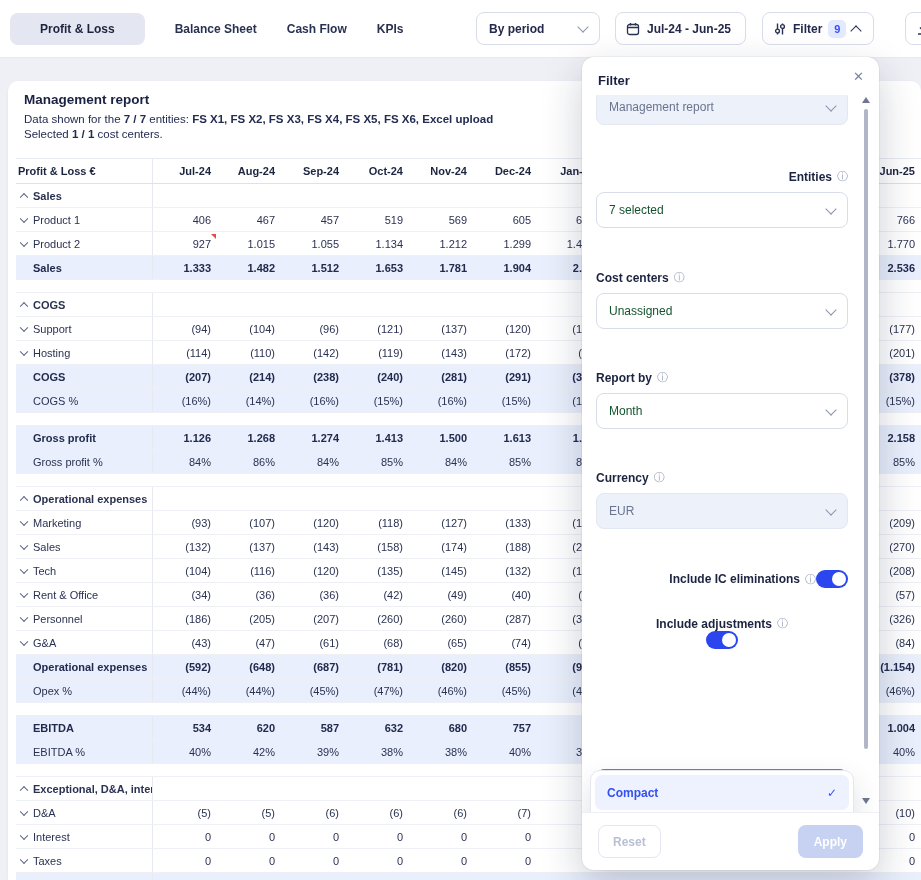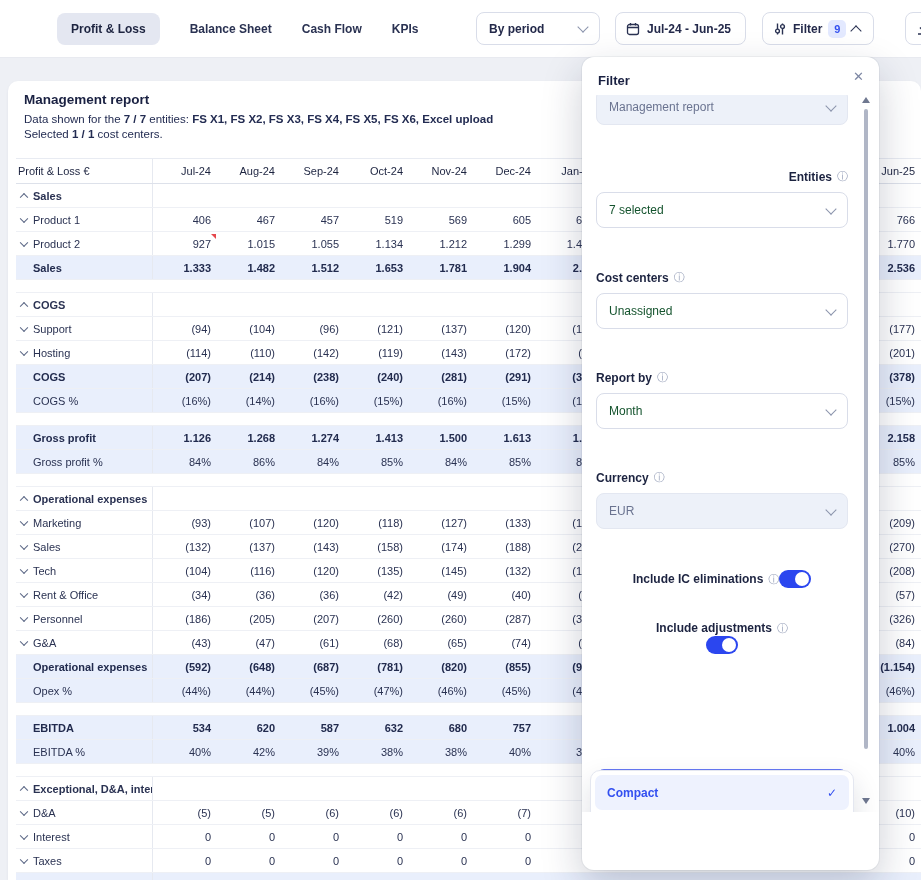--- a/index.html
+++ b/index.html
@@ -5,21 +5,21 @@
   html,body{margin:0;padding:0;}
   body{
     width:921px;height:880px;overflow:hidden;position:relative;
     background:#eef0f5;color:#232c52;
     font-family:"Liberation Sans","DejaVu Sans",sans-serif;
   }
   
   .topbar{position:absolute;top:0;left:0;width:921px;height:57px;background:#fff;border-bottom:1px solid #e8eaf0;z-index:2;}
   .tabs{position:absolute;left:10px;top:12px;height:33px;display:flex;align-items:center;gap:30px;}
   .tab{font-size:12px;font-weight:600;color:#2a3252;cursor:pointer;white-space:nowrap;}
-  .tab.active{background:#e4e7f1;color:#1d2440;font-weight:700;padding:9px 14px;border-radius:8px;margin-left:47px;}
+  .tab.active{background:#e4e7f1;color:#1d2440;font-weight:700;padding:9px 30px;border-radius:8px;}
   .ctrl{position:absolute;top:12px;height:33px;background:#fff;border:1px solid #d9dde9;border-radius:8px;
         display:flex;align-items:center;font-size:12px;font-weight:600;color:#23294a;box-sizing:border-box;cursor:pointer;gap:28px;}
   #periodSelect{left:476px;width:124px;padding:0 12px;justify-content:space-between;}
   #dateBtn{left:615px;width:131px;padding:0 10px;gap:7px;}
   #filterBtn{left:762px;width:112px;padding:0 10px;gap:6px;}
   #downloadBtn{left:905px;width:44px;padding:0 0 0 10px;justify-content:flex-start;}
   .chev{width:7px;height:7px;border-right:1.6px solid #8b94ac;border-bottom:1.6px solid #8b94ac;
         transform:rotate(45deg);margin-top:-3px;flex:none;}
   .chev.up{transform:rotate(-135deg);margin-top:4px;}
   .chev.navy{border-color:#2a3252;}
@@ -29,21 +29,21 @@
   
   .card{position:absolute;left:8px;top:81px;width:913px;height:799px;background:#fff;
         border-radius:10px 10px 0 0;box-shadow:0 1px 3px rgba(30,40,80,.06);z-index:1;}
   .card-head{padding:11px 16px 0 16px;}
   .title{font-size:13.5px;font-weight:700;color:#1a2142;}
   .subtitle{margin-top:5px;font-size:11.5px;line-height:15px;color:#232c52;}
   .subtitle b{font-weight:700;}
   
   .ptable{margin:16px 0 0 8px;font-size:11px;}
   .thead,.trow{display:grid;grid-template-columns:137px repeat(12,64px);align-items:stretch;}
-  .thead{height:24px;border-top:1px solid #e8ebf2;border-bottom:1px solid #dde1ea;font-weight:400;color:#1d2440;}
+  .thead{height:24px;border-top:1px solid #e8ebf2;border-bottom:1px solid #dde1ea;font-weight:700;color:#1d2440;}
   .cell{box-sizing:border-box;display:flex;align-items:center;overflow:hidden;white-space:nowrap;}
   .cell.num{justify-content:flex-end;padding-right:6px;position:relative;}
   .cell.num.partial{padding-right:19px;}
   .cell.name{padding-left:17px;position:relative;border-right:1px solid #e6e9f0;}
   .thead .cell.name{padding-left:2px;}
   .trow{height:23px;border-bottom:1px solid #eef0f5;color:#2a3252;}
   .trow.spacer{height:12px;}
   .trow.total,.trow.percent{background:#e9effc;}
   .trow.total{font-weight:700;color:#222b4e;}
   .trow.group .rowlabel{font-weight:600;}
@@ -65,21 +65,21 @@
            font-size:12px;color:#14532d;box-sizing:border-box;}
   .fselect.disabled{background:#edf1f9;border-color:#e3e7f1;color:#6a7390;}
   .fselect.focus{border:1.5px solid #6577f3;}
   .flabel{display:flex;align-items:center;gap:5px;font-size:12px;font-weight:700;color:#1c2340;margin-bottom:8px;}
   .info{font-size:11px;color:#9aa3bb;font-weight:400;cursor:pointer;}
   #selReport{margin-top:-6px;}
   #lblEntities{margin-top:44px;justify-content:flex-end;}
   #lblCC{margin-top:42px;}
   #lblReportBy{margin-top:41px;}
   #lblCurrency{margin-top:41px;}
-  .toggle-row{display:flex;align-items:center;justify-content:center;height:24px;}
+  .toggle-row{display:flex;align-items:center;justify-content:flex-end;height:24px;}
   .toggle-row .flabel{margin-bottom:0;}
   #rowIC{margin-top:38px;}
   #rowAdj{margin-top:34px;flex-direction:column;}
   .toggle{width:32px;height:18px;border-radius:9px;background:#2b46ef;position:relative;flex:none;cursor:pointer;}
   .toggle .knob{position:absolute;right:2px;top:2px;width:14px;height:14px;border-radius:50%;background:#fff;}
   .density-wrap{position:relative;}
   .popover{position:absolute;left:-6px;right:-6px;top:1px;background:#fff;border:1px solid #e4e7f0;
            border-radius:10px;box-shadow:0 12px 28px rgba(23,32,64,.14);padding:4px;z-index:3;}
   .opt{height:35px;display:flex;align-items:center;justify-content:space-between;padding:0 12px;
        font-size:12px;color:#2a3252;border-radius:7px;cursor:pointer;}
@@ -740,13 +740,17 @@
       </div>
     </div>
   </div>
 
   <div class="sb">
     <span class="sb-up"></span>
     <span class="sb-thumb"></span>
     <span class="sb-down"></span>
   </div>
 
+  <div class="panel-footer">
+    <button class="btn-reset">Reset</button>
+    <button class="btn-apply">Apply</button>
+  </div>
 </div>
 
 </body></html>

